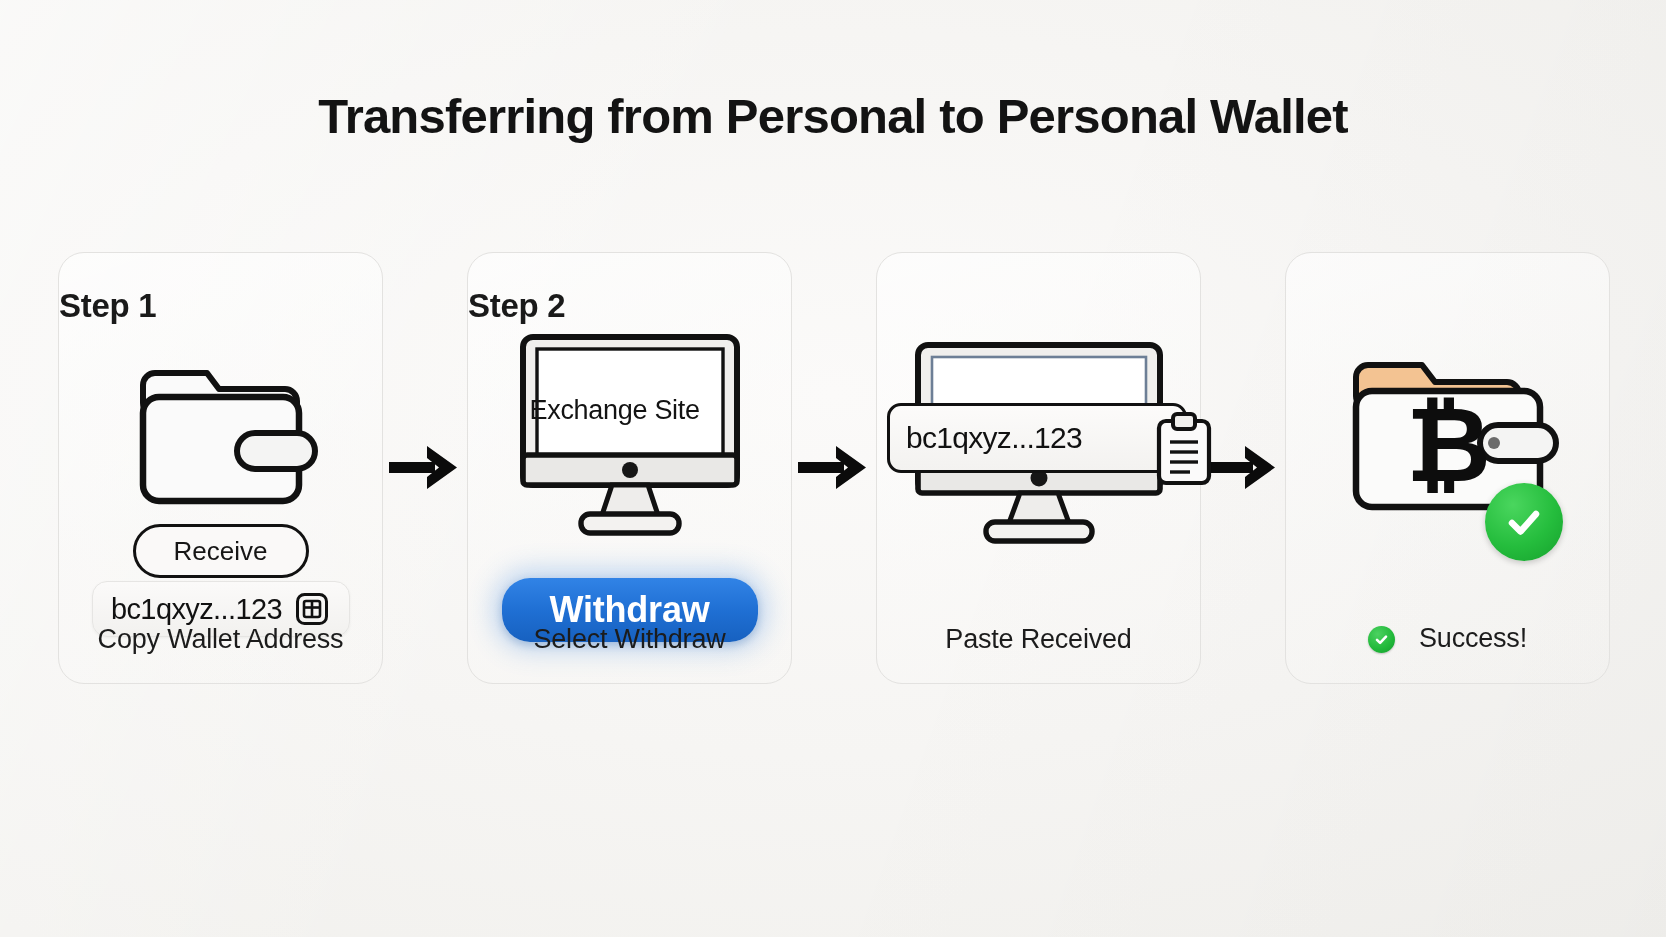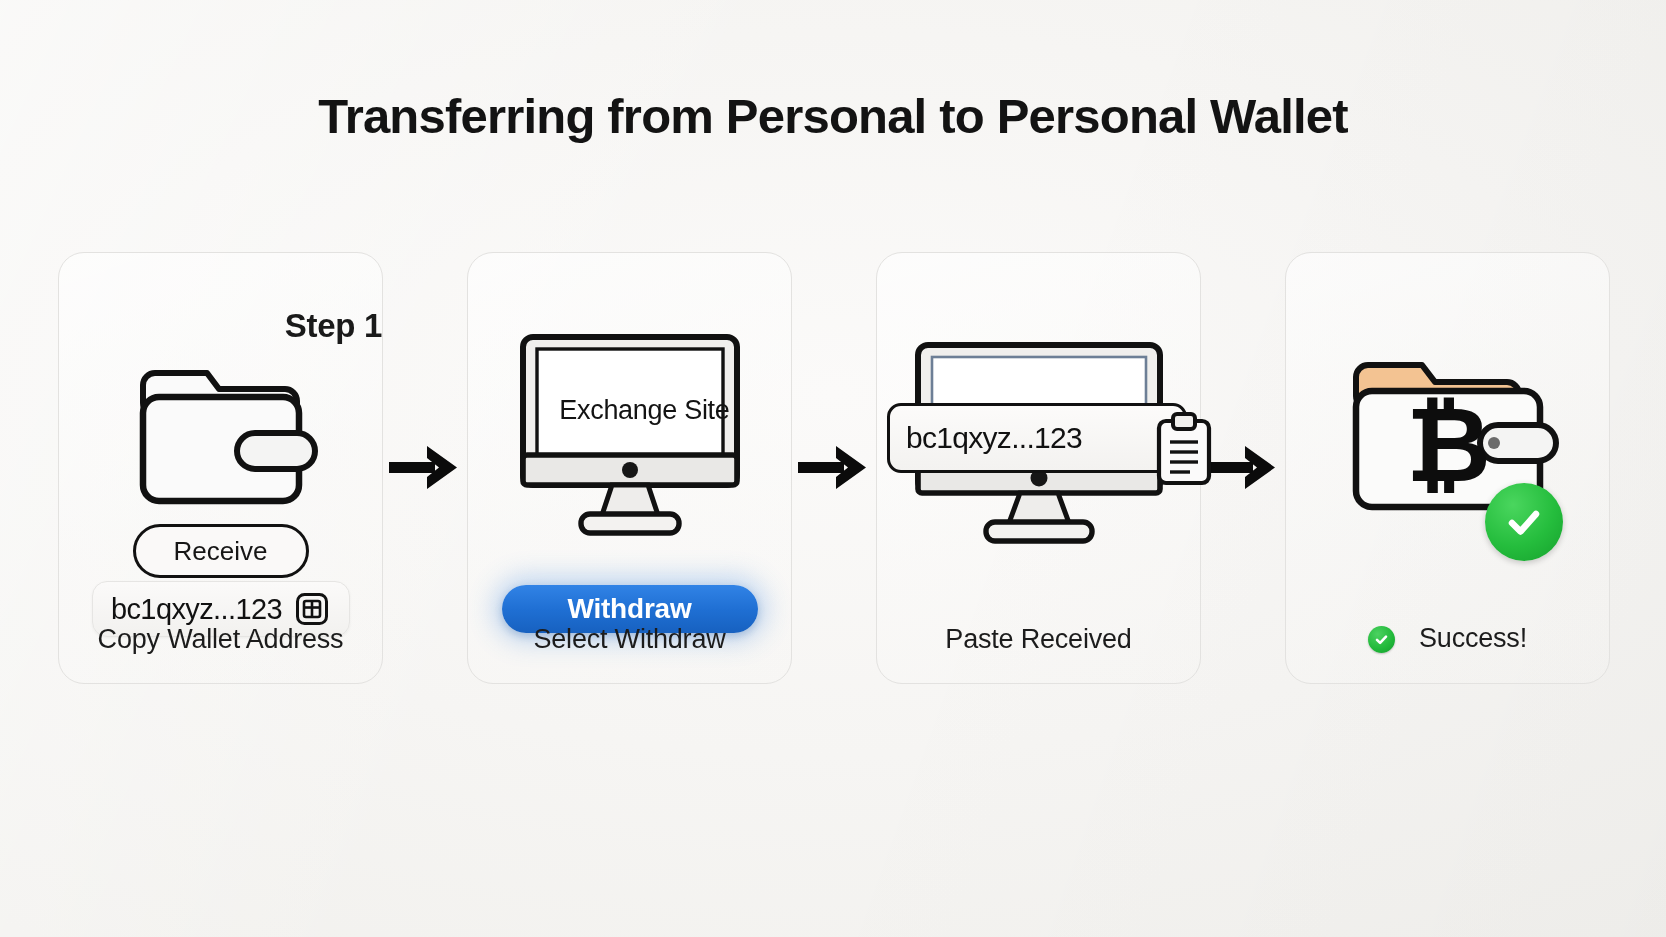--- a/index.html
+++ b/index.html
@@ -72,26 +72,25 @@
     align-items: center;
     justify-content: center;
   }
   .arrow-cell svg { display: block; }
 
   .step-label {
     position: absolute;
     top: 34px;
     left: 0;
     width: 100%;
-    text-align: right;
+    text-align: left;
     font-size: 33px;
     font-weight: 600;
     color: #1a1a1a;
     letter-spacing: -0.3px;
-    margin-top: 20px;
   }
 
   .art {
     position: absolute;
     top: 78px;
     left: 0;
     width: 100%;
     height: 272px;
   }
 
@@ -162,37 +161,37 @@
 
   
   .monitor-wrap { position: relative; width: 100%; height: 100%; }
   .monitor-svg { position: absolute; left: 50%; top: 0; transform: translateX(-50%); }
   .screen-text {
     position: absolute;
     left: 50%;
     transform: translateX(-50%);
     top: 64px;
     width: 200px;
-    text-align: right;
+    text-align: left;
     font-size: 27px;
     color: #131313;
     letter-spacing: -0.3px;
   }
   .withdraw-btn {
     position: absolute;
     left: 50%;
     transform: translateX(-50%);
-    top: 254px;
+    top: 247px;
     width: 256px;
-    height: 48px;
+    height: 64px;
     border-radius: 28px;
     background: linear-gradient(180deg, #3183e6 0%, #1f6fd3 52%, #1761c0 100%);
     color: #fff;
     display: flex; align-items: center; justify-content: center;
-    font-size: 28px;
+    font-size: 36px;
     font-weight: 600;
     letter-spacing: -0.2px;
     box-shadow: 0 0 26px 8px rgba(56,132,226,0.30), 0 3px 8px rgba(20,70,140,0.25);
   }
 
   
   .s3-wrap { position: relative; width: 100%; height: 100%; }
   .s3-monitor { position: absolute; left: 50%; top: 10px; transform: translateX(-50%); }
   .paste-bar {
     position: absolute;
@@ -274,20 +273,21 @@
   </div>
 
   <div class="arrow-cell">
     <svg width="76" height="54" viewBox="0 0 76 54">
       <rect x="2" y="21" width="46" height="11" fill="#0b0b0b"></rect>
       <path d="M40 5 L70 26.5 L40 48 L40 36 L52 26.5 L40 17 Z" fill="#0b0b0b"></path>
     </svg>
   </div>
 
   <div class="card">
+    <div class="step-label">Step 2</div>
 
     <div class="art monitor-wrap">
       <svg class="monitor-svg" width="230" height="214" viewBox="0 0 230 214">
         <rect x="8" y="6" width="214" height="148" rx="10" fill="#f0efed" stroke="#111" stroke-width="6"></rect>
         <rect x="22" y="18" width="186" height="106" fill="#ffffff" stroke="#111" stroke-width="3.4"></rect>
         <rect x="8" y="124" width="214" height="30" rx="4" fill="#e9e8e6" stroke="#111" stroke-width="5.6"></rect>
         <circle cx="115" cy="139" r="8" fill="#161616"></circle>
         <path d="M97 154 h36 l10 30 h-56 z" fill="#eeedeb" stroke="#111" stroke-width="5"></path>
         <rect x="66" y="183" width="98" height="19" rx="9" fill="#f3f2f0" stroke="#111" stroke-width="5.4"></rect>
       </svg>

